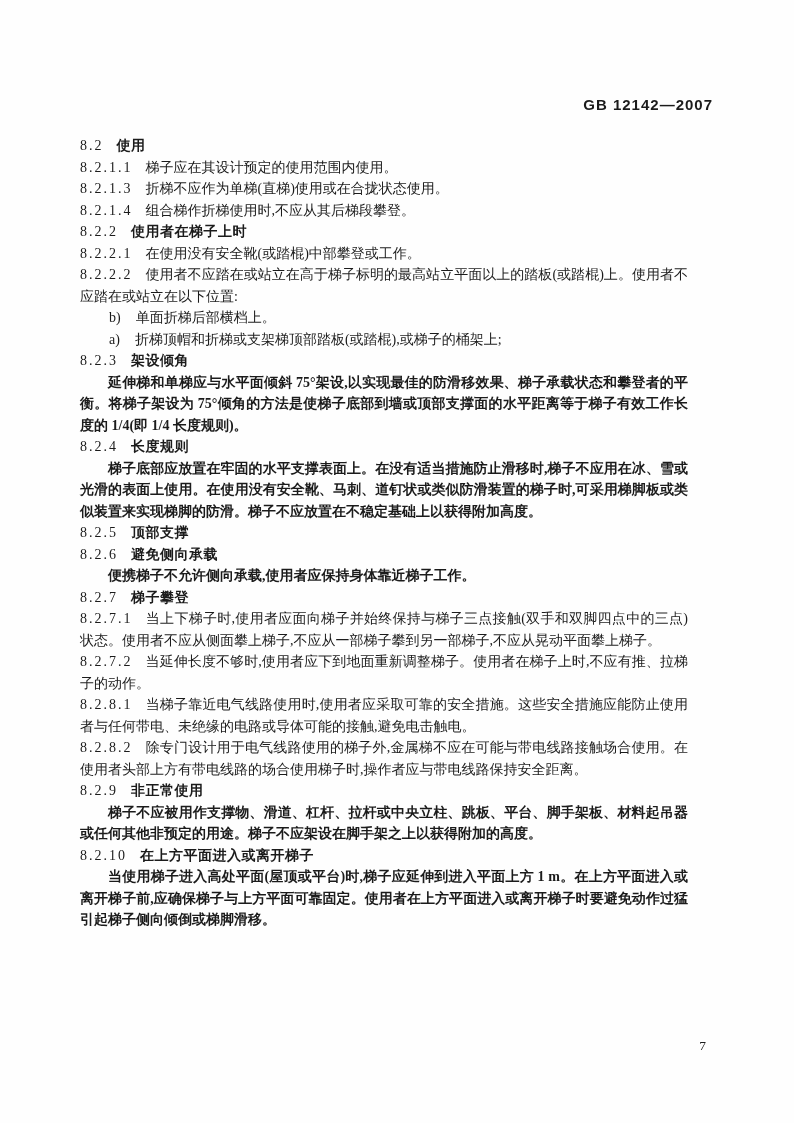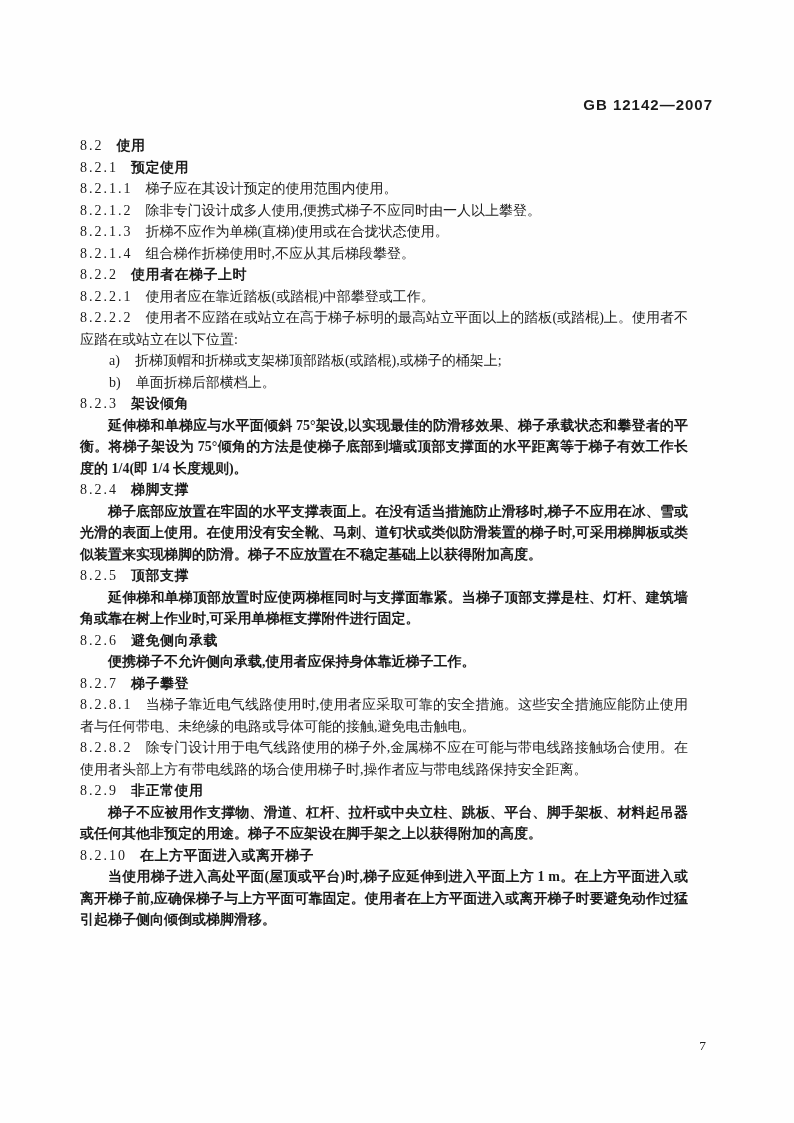--- a/index.html
+++ b/index.html
@@ -41,59 +41,58 @@
 <body>
 
 <div class="page">
 
   <div class="header">GB 12142—2007</div>
 
   <div class="content">
 
     <p class="line h"><span class="num">8.2</span><span class="ht">使用</span></p>
 
-    <p class="line h"><span class="num">8.2.1</span><span class="ht">预定使用</span></p>
 
     <p class="line c"><span class="num">8.2.1.1</span><span class="ct">梯子应在其设计预定的使用范围内使用。</span></p>
 
-    <p class="line c"><span class="num">8.2.1.2</span><span class="ct">除非专门设计成多人使用,便携式梯子不应同时由一人以上攀登。</span></p>
 
     <p class="line c"><span class="num">8.2.1.3</span><span class="ct">折梯不应作为单梯(直梯)使用或在合拢状态使用。</span></p>
 
     <p class="line c"><span class="num">8.2.1.4</span><span class="ct">组合梯作折梯使用时,不应从其后梯段攀登。</span></p>
 
     <p class="line h"><span class="num">8.2.2</span><span class="ht">使用者在梯子上时</span></p>
 
-    <p class="line c"><span class="num">8.2.2.1</span><span class="ct">使用者应在靠近踏板(或踏棍)中部攀登或工作。</span></p>
+    <p class="line c"><span class="num">8.2.2.1</span><span class="ct">在使用没有安全靴(或踏棍)中部攀登或工作。</span></p>
 
     <p class="line c"><span class="num">8.2.2.2</span><span class="ct">使用者不应踏在或站立在高于梯子标明的最高站立平面以上的踏板(或踏棍)上。使用者不应踏在或站立在以下位置:</span></p>
 
+    <p class="line li"><span class="marker">b)</span><span>单面折梯后部横档上。</span></p>
+
     <p class="line li"><span class="marker">a)</span><span>折梯顶帽和折梯或支架梯顶部踏板(或踏棍),或梯子的桶架上;</span></p>
-
-    <p class="line li"><span class="marker">b)</span><span>单面折梯后部横档上。</span></p>
 
     <p class="line h"><span class="num">8.2.3</span><span class="ht">架设倾角</span></p>
 
     <p class="line p">延伸梯和单梯应与水平面倾斜 75°架设,以实现最佳的防滑移效果、梯子承载状态和攀登者的平衡。将梯子架设为 75°倾角的方法是使梯子底部到墙或顶部支撑面的水平距离等于梯子有效工作长度的 1/4(即 1/4 长度规则)。</p>
 
-    <p class="line h"><span class="num">8.2.4</span><span class="ht">梯脚支撑</span></p>
+    <p class="line h"><span class="num">8.2.4</span><span class="ht">长度规则</span></p>
 
     <p class="line p">梯子底部应放置在牢固的水平支撑表面上。在没有适当措施防止滑移时,梯子不应用在冰、雪或光滑的表面上使用。在使用没有安全靴、马刺、道钉状或类似防滑装置的梯子时,可采用梯脚板或类似装置来实现梯脚的防滑。梯子不应放置在不稳定基础上以获得附加高度。</p>
 
     <p class="line h"><span class="num">8.2.5</span><span class="ht">顶部支撑</span></p>
 
-    <p class="line p">延伸梯和单梯顶部放置时应使两梯框同时与支撑面靠紧。当梯子顶部支撑是柱、灯杆、建筑墙角或靠在树上作业时,可采用单梯框支撑附件进行固定。</p>
 
     <p class="line h"><span class="num">8.2.6</span><span class="ht">避免侧向承载</span></p>
 
     <p class="line p">便携梯子不允许侧向承载,使用者应保持身体靠近梯子工作。</p>
 
     <p class="line h"><span class="num">8.2.7</span><span class="ht">梯子攀登</span></p>
 
+    <p class="line c"><span class="num">8.2.7.1</span><span class="ct">当上下梯子时,使用者应面向梯子并始终保持与梯子三点接触(双手和双脚四点中的三点)状态。使用者不应从侧面攀上梯子,不应从一部梯子攀到另一部梯子,不应从晃动平面攀上梯子。</span></p>
 
+    <p class="line c"><span class="num">8.2.7.2</span><span class="ct">当延伸长度不够时,使用者应下到地面重新调整梯子。使用者在梯子上时,不应有推、拉梯子的动作。</span></p>
 
 
     <p class="line c"><span class="num">8.2.8.1</span><span class="ct">当梯子靠近电气线路使用时,使用者应采取可靠的安全措施。这些安全措施应能防止使用者与任何带电、未绝缘的电路或导体可能的接触,避免电击触电。</span></p>
 
     <p class="line c"><span class="num">8.2.8.2</span><span class="ct">除专门设计用于电气线路使用的梯子外,金属梯不应在可能与带电线路接触场合使用。在使用者头部上方有带电线路的场合使用梯子时,操作者应与带电线路保持安全距离。</span></p>
 
     <p class="line h"><span class="num">8.2.9</span><span class="ht">非正常使用</span></p>
 
     <p class="line p">梯子不应被用作支撑物、滑道、杠杆、拉杆或中央立柱、跳板、平台、脚手架板、材料起吊器或任何其他非预定的用途。梯子不应架设在脚手架之上以获得附加的高度。</p>
 

